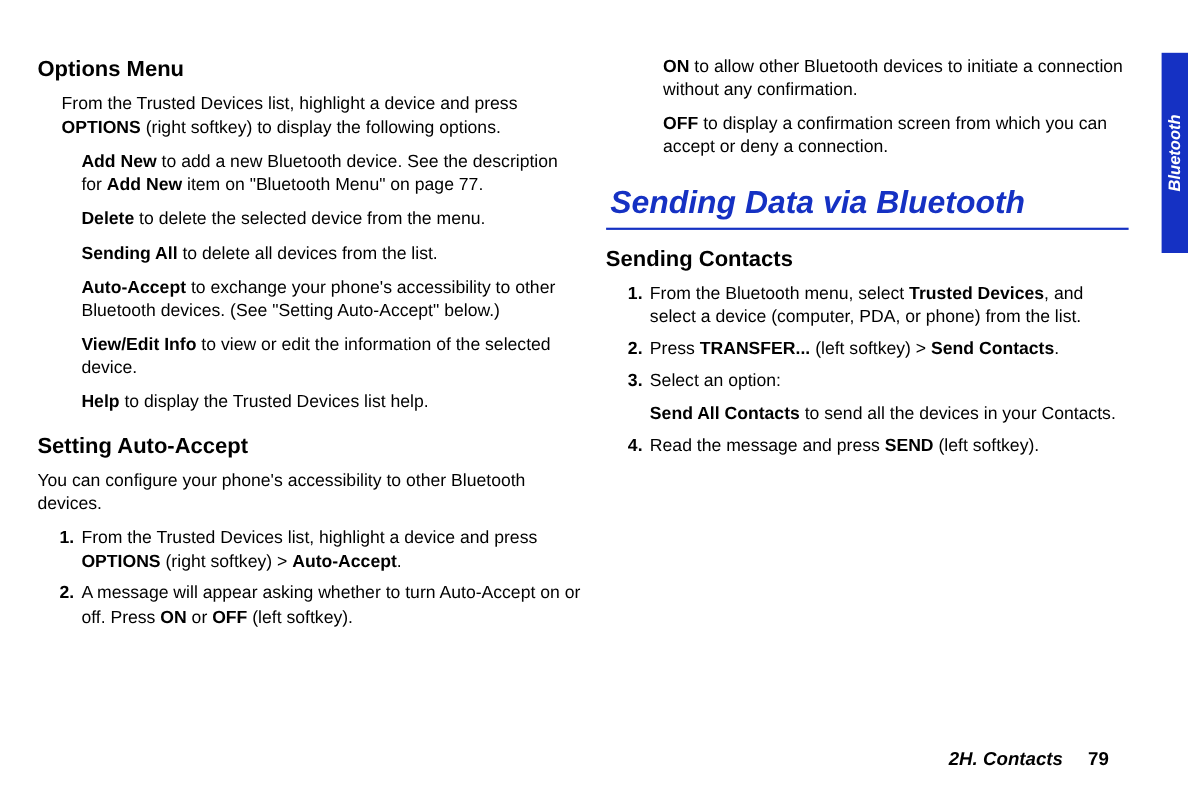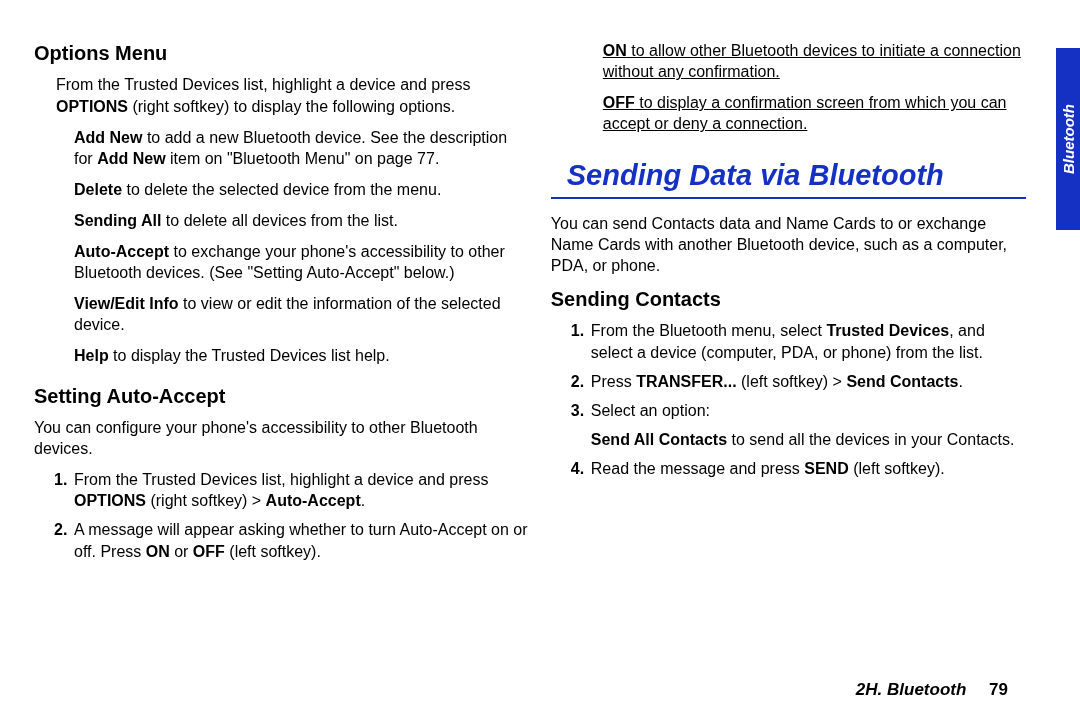--- a/index.html
+++ b/index.html
@@ -7,52 +7,52 @@
     body {
       width: 1080px;
       height: 720px;
       background: #ffffff;
       font-family: Helvetica, Arial, sans-serif;
       position: relative;
       color: #000;
     }
     .page {
       display: flex;
-      padding: 40px 34px 20px 34px;
+      padding: 50px 34px 20px 34px;
       gap: 22px;
       height: 100%;
     }
     .col {
       flex: 1 1 50%;
       font-size: 16px;
       line-height: 1.32;
     }
     .h3 {
       font-size: 20px;
       font-weight: bold;
       margin: 0 0 8px 0;
     }
     .h2 {
       font-size: 29px;
       font-style: italic;
       font-weight: bold;
       color: #1531c3;
-      margin: 22px 0 2px 16px;
+      margin: 22px 0 2px 4px;
     }
     .rule {
       border: none;
       border-top: 2px solid #1531c3;
       margin: 2px 0 14px 0;
     }
     .para {
       margin: 0 0 10px 0;
     }
     .indent1 { padding-left: 22px; }
     .indent2 { padding-left: 40px; }
-    .indent-sub { padding-left: 52px; text-decoration: underline; }
+    .indent-sub { padding-left: 52px; }
     ol.steps { list-style: none; margin: 0 0 10px 0; padding: 0 0 0 40px; }
     ol.steps > li { margin-bottom: 8px; position: relative; }
     ol.steps > li > .num { position: absolute; left: -20px; font-weight: bold; }
     .sub { margin: 0 0 8px 0; }
     b { font-weight: bold; }
     .footer {
       position: absolute;
       bottom: 20px;
       right: 72px;
       font-style: italic;
@@ -134,21 +134,20 @@
     <p class="para indent-sub">
       <b>ON</b><span> to allow other Bluetooth devices to initiate a connection without any confirmation.</span>
     </p>
     <p class="para indent-sub">
       <b>OFF</b><span> to display a confirmation screen from which you can accept or deny a connection.</span>
     </p>
 
     <div class="h2">Sending Data via Bluetooth</div>
     <hr class="rule">
 
-    <p class="para">You can send Contacts data and Name Cards to or exchange Name Cards with another Bluetooth device, such as a computer, PDA, or phone.</p>
 
     <div class="h3">Sending Contacts</div>
 
     <ol class="steps">
       <li>
         <span class="num">1.</span>
         <span>From the Bluetooth menu, select </span><b>Trusted Devices</b><span>, and select a device (computer, PDA, or phone) from the list.</span>
       </li>
       <li>
         <span class="num">2.</span>
@@ -165,15 +164,15 @@
         <span class="num">4.</span>
         <span>Read the message and press </span><b>SEND</b><span> (left softkey).</span>
       </li>
     </ol>
   </div>
 </div>
 
 <div class="side-tab">Bluetooth</div>
 
 <div class="footer">
-  <span>2H. Bluetooth</span>
+  <span>2H. Contacts</span>
   <span class="pn">79</span>
 </div>
 
 </body></html>

